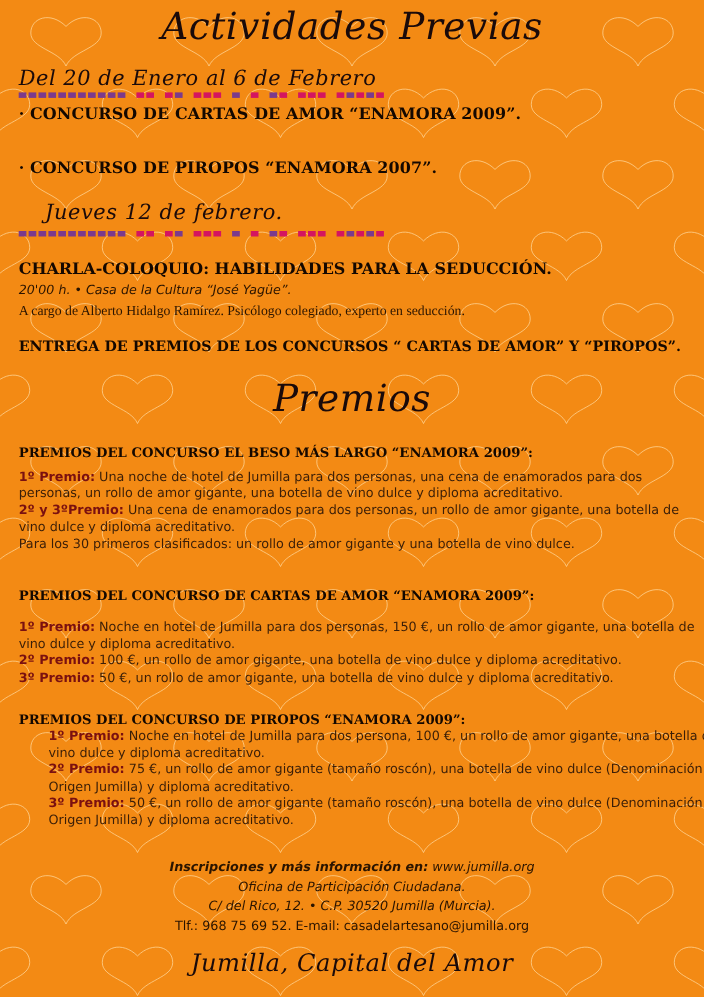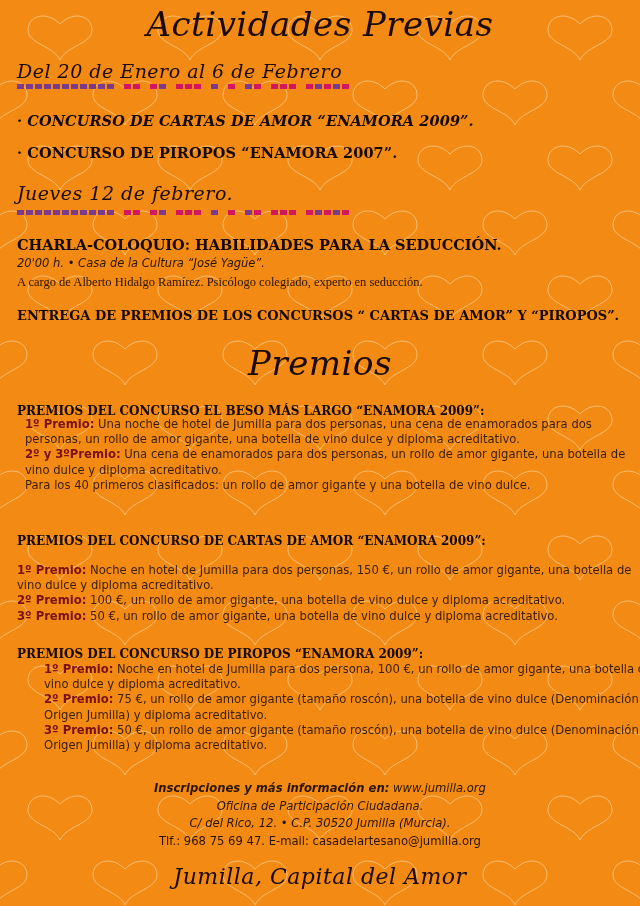--- a/index.html
+++ b/index.html
@@ -121,24 +121,24 @@
       <span style="background: rgb(212, 21, 96);"></span>
       <span class="gap"></span>
       <span style="background: rgb(212, 21, 96);"></span>
       <span style="background: rgb(123, 58, 140);"></span>
       <span style="background: rgb(212, 21, 96);"></span>
       <span style="background: rgb(123, 58, 140);"></span>
       <span style="background: rgb(212, 21, 96);"></span>
       <span class="gap"></span>
     </div>
 
-  <div class="bold-serif bullet-item" style="top:112px;font-style:italic;">· CONCURSO DE CARTAS DE AMOR “ENAMORA 2009”.</div>
+  <div class="bold-serif bullet-item" style="top:95px;">· CONCURSO DE CARTAS DE AMOR “ENAMORA 2009”.</div>
   <div class="bold-serif bullet-item" style="top:144px;">· CONCURSO DE  PIROPOS “ENAMORA 2007”.</div>
 
-  <div class="subhead script" style="top:182px;">Jueves 12 de febrero.</div>
+  <div class="subhead script" style="top:182px;margin-left:24px;">Jueves 12 de febrero.</div>
   <div class="dots" style="top:210px;" id="dots2">
       <span style="background: rgb(123, 58, 140);"></span>
       <span style="background: rgb(123, 58, 140);"></span>
       <span style="background: rgb(123, 58, 140);"></span>
       <span style="background: rgb(123, 58, 140);"></span>
       <span style="background: rgb(123, 58, 140);"></span>
       <span style="background: rgb(123, 58, 140);"></span>
       <span style="background: rgb(123, 58, 140);"></span>
       <span style="background: rgb(123, 58, 140);"></span>
       <span style="background: rgb(123, 58, 140);"></span>
@@ -175,41 +175,41 @@
     </div>
 
   <div class="bold-serif" style="top:236px; font-size:14.5px;">CHARLA-COLOQUIO: HABILIDADES PARA LA SEDUCCIÓN.</div>
   <div class="small-italic" style="top:256px;">20'00 h. • Casa de la Cultura “José Yagüe”.</div>
   <div class="serif-line" style="top:275px;">A cargo de Alberto Hidalgo Ramírez. Psicólogo colegiado, experto en seducción.</div>
   <div class="bold-serif" style="top:308px; font-size:13px;">ENTREGA DE PREMIOS DE LOS CONCURSOS “ CARTAS DE AMOR” Y “PIROPOS”.</div>
 
   <div class="title script" style="top:343px;">Premios</div>
 
   <div class="section-head" style="top:404px;">PREMIOS DEL CONCURSO EL BESO MÁS LARGO “ENAMORA 2009”:</div>
-  <div class="prize-block" style="top:417px;margin-left:8px;">
+  <div class="prize-block" style="top:426px;">
     <p><span class="prize-label">1º Premio:</span><span> Una noche de hotel de Jumilla para dos personas,  una cena de enamorados para dos personas,  un rollo de amor gigante, una botella de vino dulce y diploma acreditativo.</span></p>
     <p><span class="prize-label">2º y 3ºPremio:</span><span> Una cena de enamorados para dos personas, un rollo de amor gigante, una botella de vino dulce y diploma acreditativo.</span></p>
-    <p><span class="prize-label"></span><span>Para los 40 primeros clasificados: un rollo de amor gigante y  una botella de vino dulce.</span></p>
+    <p><span class="prize-label"></span><span>Para los 30 primeros clasificados: un rollo de amor gigante y  una botella de vino dulce.</span></p>
   </div>
 
   <div class="section-head" style="top:534px;">PREMIOS DEL CONCURSO  DE CARTAS DE AMOR “ENAMORA 2009”:</div>
   <div class="prize-block" style="top:563px;">
     <p><span class="prize-label">1º Premio:</span><span> Noche en hotel de Jumilla para dos personas, 150 €,  un rollo de amor gigante, una botella de vino dulce y diploma acreditativo.</span></p>
     <p><span class="prize-label">2º Premio:</span><span> 100 €, un rollo de amor gigante, una botella de vino dulce y diploma acreditativo.</span></p>
     <p><span class="prize-label">3º Premio:</span><span> 50 €, un rollo de amor gigante, una botella de vino dulce y diploma acreditativo.</span></p>
   </div>
 
   <div class="section-head" style="top:647px;">PREMIOS DEL CONCURSO  DE PIROPOS “ENAMORA 2009”:</div>
   <div class="prize-block" style="top:662px;margin-left:27px;">
     <p><span class="prize-label">1º Premio:</span><span> Noche en hotel de Jumilla para dos persona, 100 €, un rollo de amor gigante, una botella de vino dulce y diploma acreditativo.</span></p>
     <p><span class="prize-label">2º Premio:</span><span> 75 €, un rollo de amor gigante (tamaño roscón), una botella de vino dulce (Denominación de Origen Jumilla) y diploma acreditativo.</span></p>
     <p><span class="prize-label">3º Premio:</span><span> 50 €, un rollo de amor gigante (tamaño roscón), una botella de vino dulce (Denominación de Origen Jumilla) y diploma acreditativo.</span></p>
   </div>
 
   <div class="footer" style="top:780px;">
     <div><b>Inscripciones y más información en:</b><span> www.jumilla.org</span></div>
     <div>Oficina de Participación Ciudadana.</div>
     <div>C/ del Rico, 12.  • C.P. 30520 Jumilla (Murcia).</div>
-    <div style="font-style:normal;">Tlf.: 968 75 69 47. E-mail: casadelartesano@jumilla.org</div>
+    <div style="font-style:normal;">Tlf.: 968 75 69 52. E-mail: casadelartesano@jumilla.org</div>
   </div>
 
   <div class="tagline script" style="top:864px;">Jumilla, Capital del Amor</div>
 </div>
 
 </body></html>

